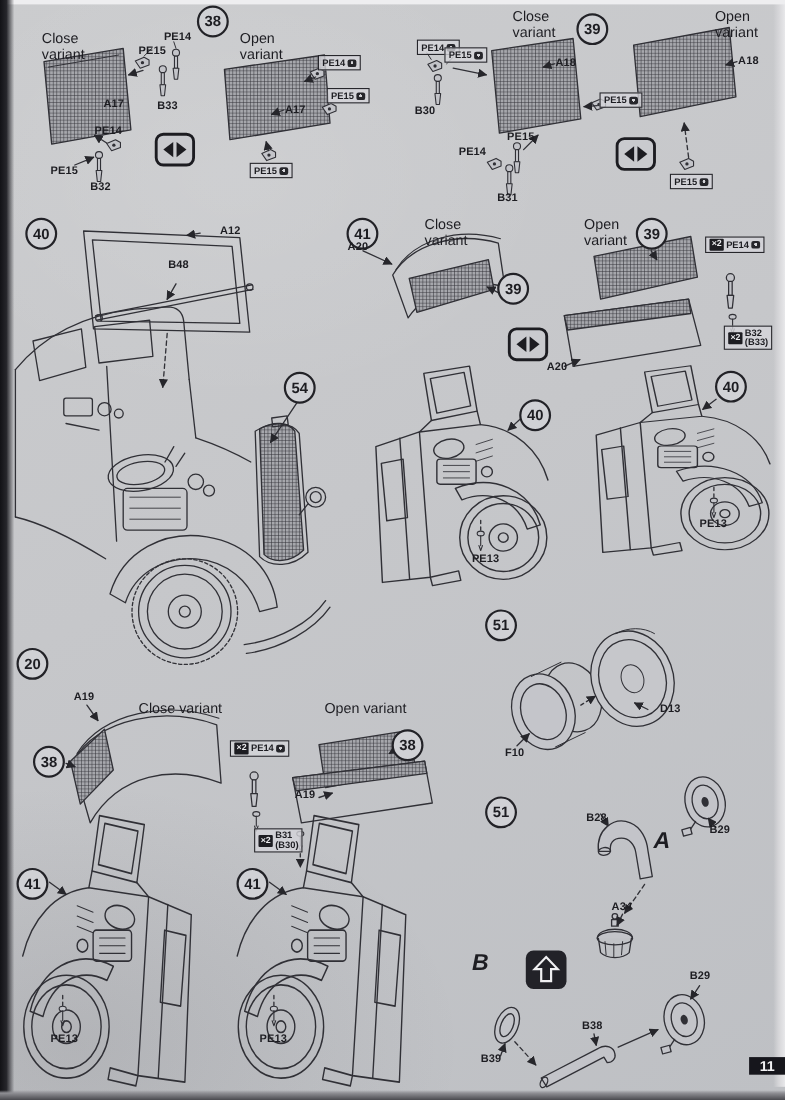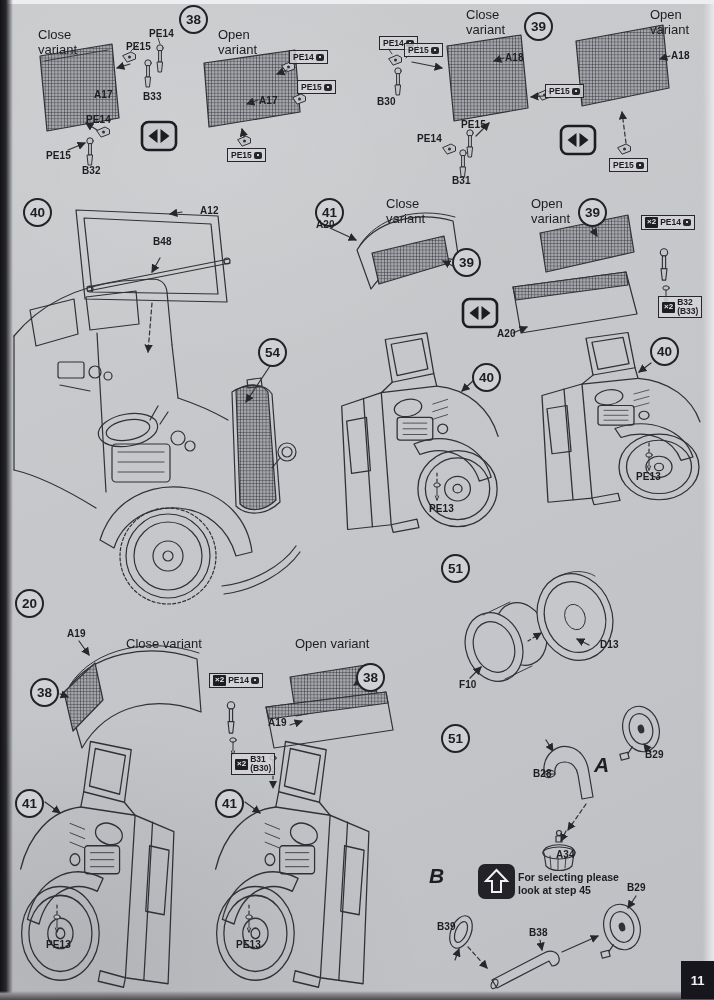--- a/index.html
+++ b/index.html
@@ -24,21 +24,21 @@
   .circ { position:absolute; z-index:2; width:29px; height:29px; border:2.6px solid #222227; border-radius:50%;
     background:#d0d1d5; display:flex; align-items:center; justify-content:center; font-size:13.5px; font-weight:bold; }
   .pebox { position:absolute; z-index:2; display:flex; align-items:center; gap:2px; border:1.2px solid #26262b;
     background:rgba(212,213,217,.8); padding:1px 3px; font-size:8.5px; font-weight:bold; white-space:nowrap; }
   .tool { width:8px; height:7px; border-radius:2px; flex:0 0 auto;
     background: radial-gradient(circle at 50% 45%, #d4d4d8 0 1.3px, #26262b 1.4px); }
   .qtychip { background:#1d1d22; color:#ececef; font-size:8px; font-weight:bold; padding:0 2px; line-height:1.35; border-radius:1px; flex:0 0 auto; }
   .twoline { display:flex; flex-direction:column; line-height:1.08; }
   .opt { position:absolute; z-index:2; font-size:21px; font-weight:bold; font-style:italic; }
   .note { position:absolute; z-index:2; width:114px; font-size:10.5px; font-weight:bold; line-height:1.25; }
-  .pagenum { position:absolute; z-index:5; left:681px; top:961px; width:33px; height:38px; background:#16161c; color:#f2f2f4;
+  .pagenum { position:absolute; z-index:5; left:681px; top:961px; width:33px; height:16px; background:#16161c; color:#f2f2f4;
     display:flex; align-items:center; justify-content:center; font-size:13px; font-weight:bold; }
   .edge-top { position:absolute; z-index:4; left:0; top:0; width:714px; height:4px; background:#eeeef0; }
   .edge-left { position:absolute; z-index:4; left:0; top:0; width:13px; height:1000px;
     background:linear-gradient(90deg,#121216 0%,#26262b 45%,rgba(120,120,126,0) 100%); }
   .edge-right { position:absolute; z-index:3; right:0; top:3px; width:11px; height:985px;
     background:linear-gradient(270deg,#e9e9eb 0%,#d6d6d9 55%,rgba(214,214,217,0) 100%); }
   .edge-bottom { position:absolute; z-index:4; left:0; bottom:0; width:714px; height:9px;
     background:linear-gradient(0deg,#4a4a4f 0%,#8f8f94 70%,rgba(160,160,165,0) 100%); }
 </style>
 </head>
@@ -354,30 +354,29 @@
   <div class="lbl" style="left:636px;top:471px">PE13</div>
 
   <div class="lbl" style="left:600px;top:639px">D13</div>
   <div class="lbl" style="left:459px;top:679px">F10</div>
 
   <div class="lbl" style="left:67px;top:628px">A19</div>
   <div class="lbl" style="left:46px;top:939px">PE13</div>
   <div class="lbl" style="left:268px;top:717px">A19</div>
   <div class="lbl" style="left:236px;top:939px">PE13</div>
 
-  <div class="lbl" style="left:533px;top:768px">B28</div>
+  <div class="lbl" style="left:533px;top:738px">B28</div>
   <div class="lbl" style="left:645px;top:749px">B29</div>
-  <div class="lbl" style="left:556px;top:849px">A34</div>
+  <div class="lbl" style="left:556px;top:819px">A34</div>
   <div class="lbl" style="left:627px;top:882px">B29</div>
   <div class="lbl" style="left:529px;top:927px">B38</div>
-  <div class="lbl" style="left:437px;top:921px">B39</div>
+  <div class="lbl" style="left:437px;top:957px">B39</div>
 
   <div class="opt" style="left:594px;top:753px">A</div>
   <div class="opt" style="left:429px;top:864px">B</div>
-  <div class="note" style="left:518px;top:871px">For selecting please look at step 45</div>
 
   <div class="pebox" style="left:289px;top:50px">
     <span>PE14</span>
       <span class="tool"></span>
   </div>
   <div class="pebox" style="left:297px;top:80px">
     <span>PE15</span>
       <span class="tool"></span>
   </div>
   <div class="pebox" style="left:227px;top:148px">

